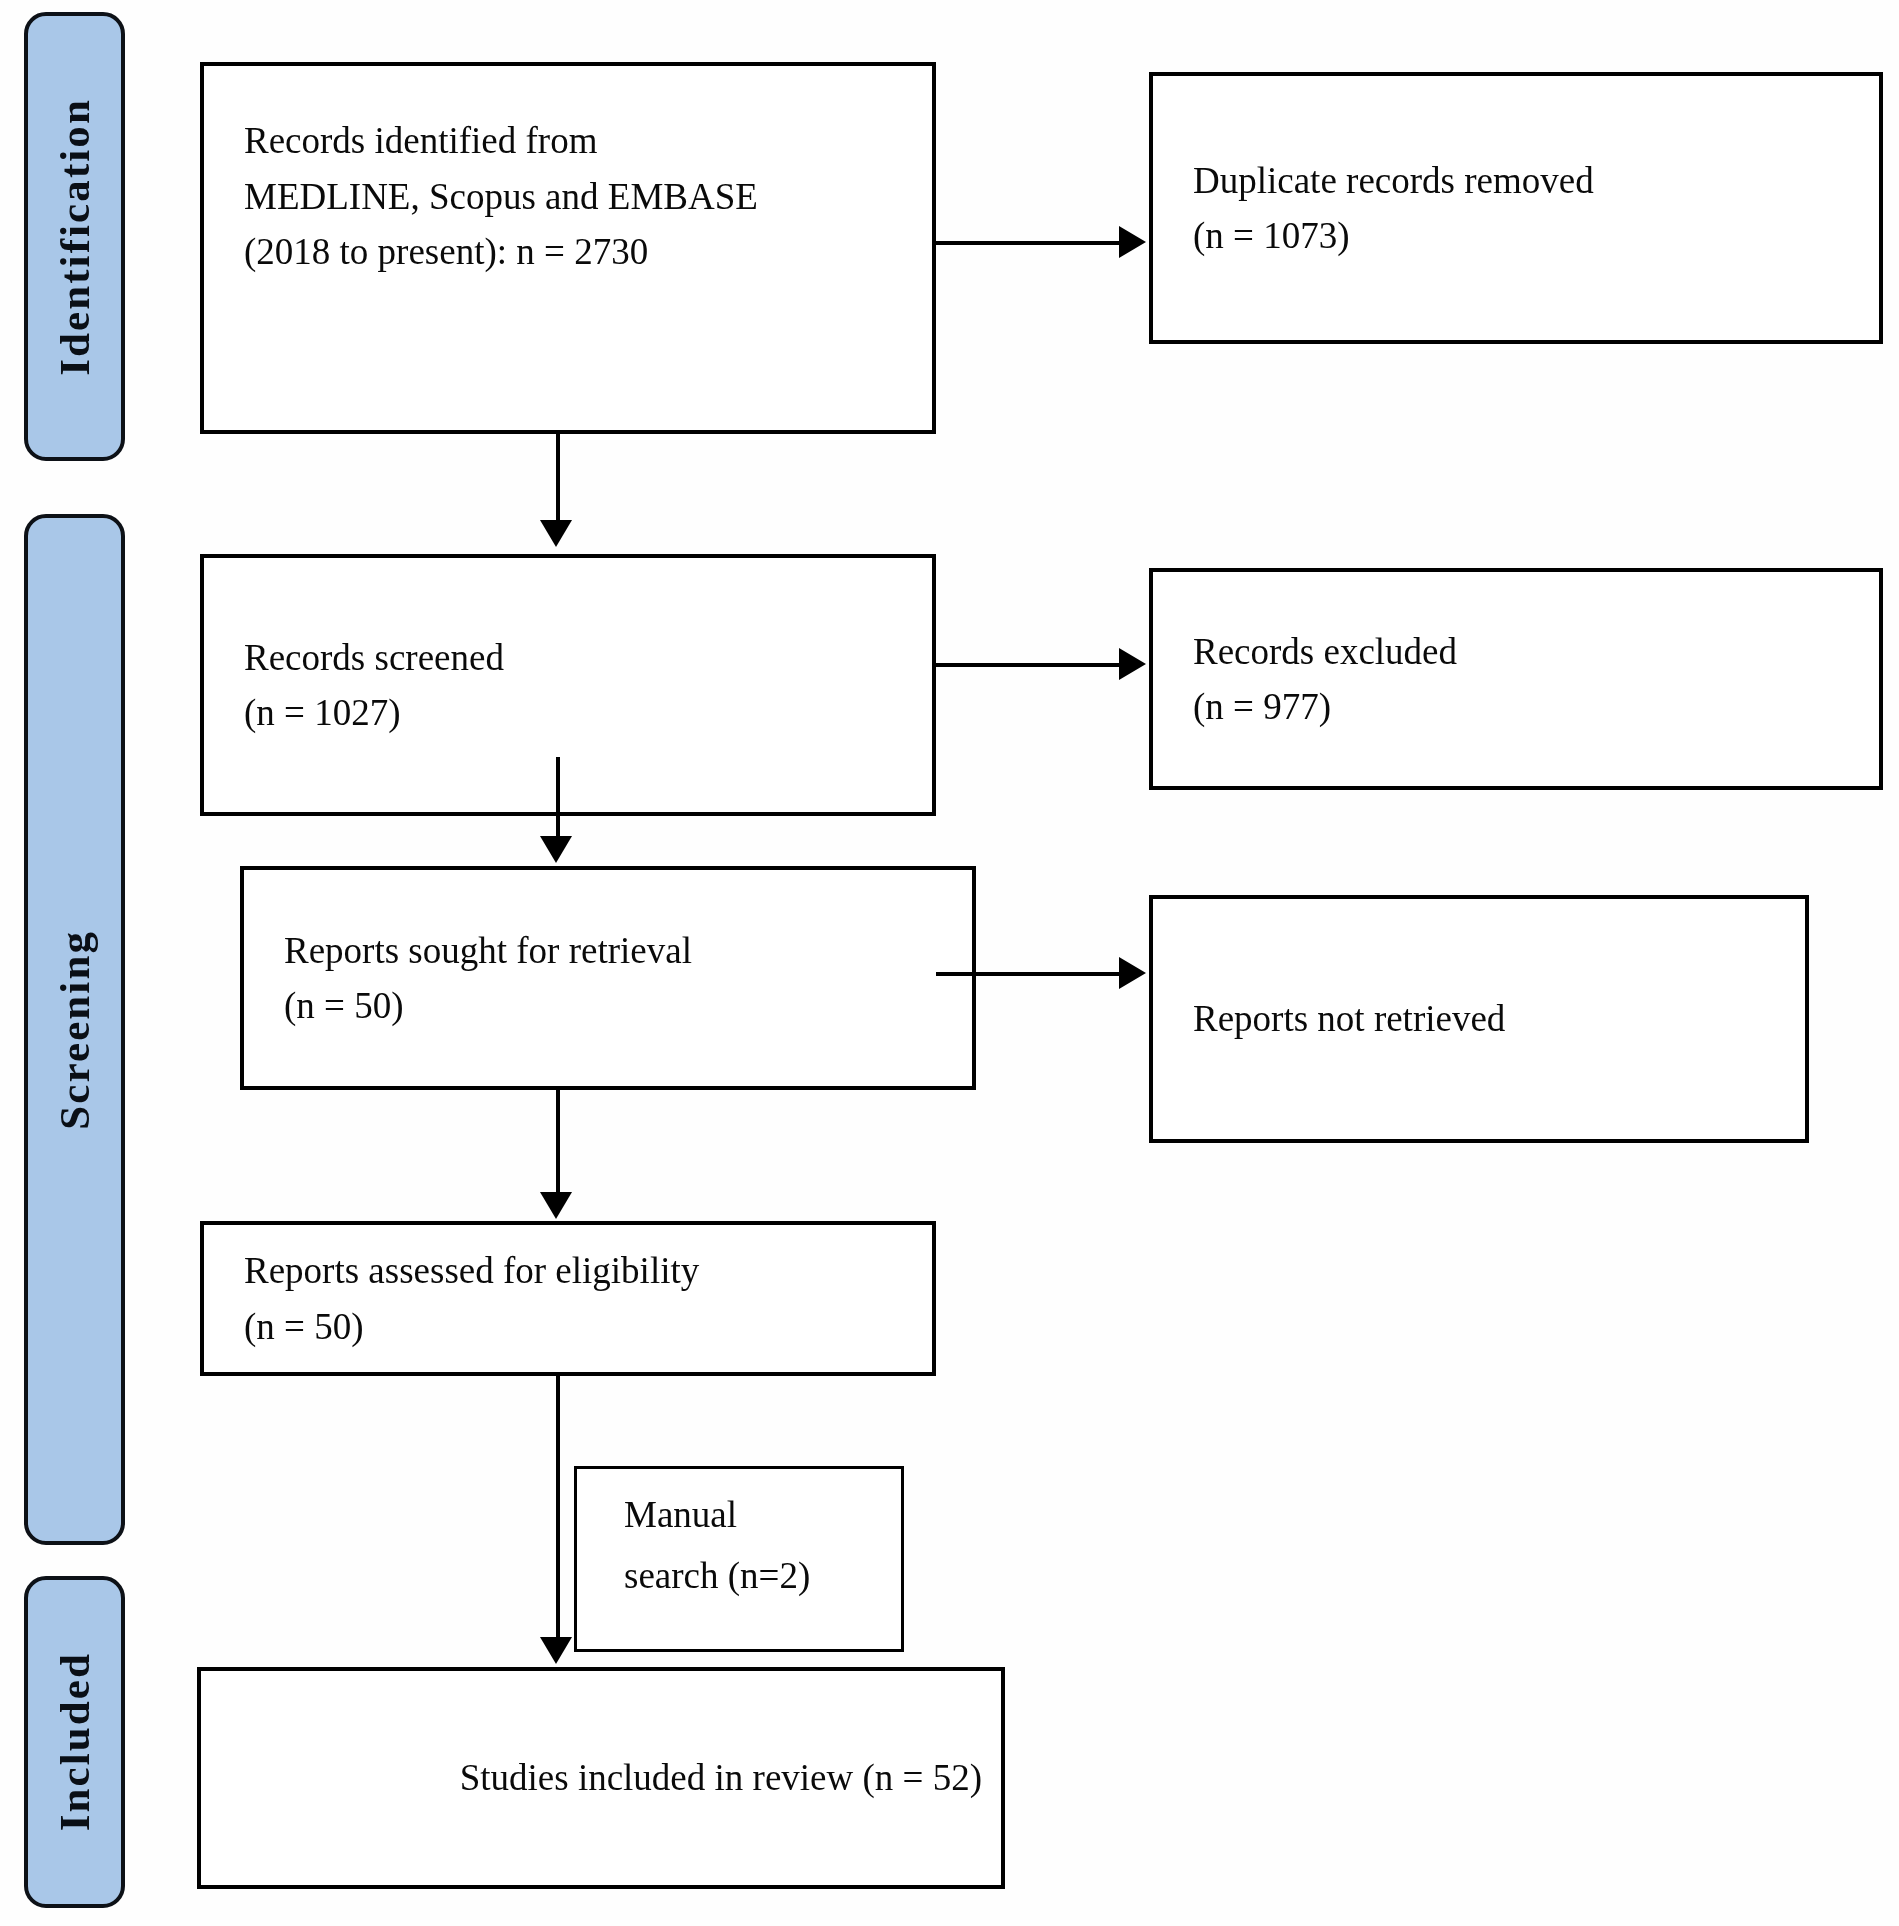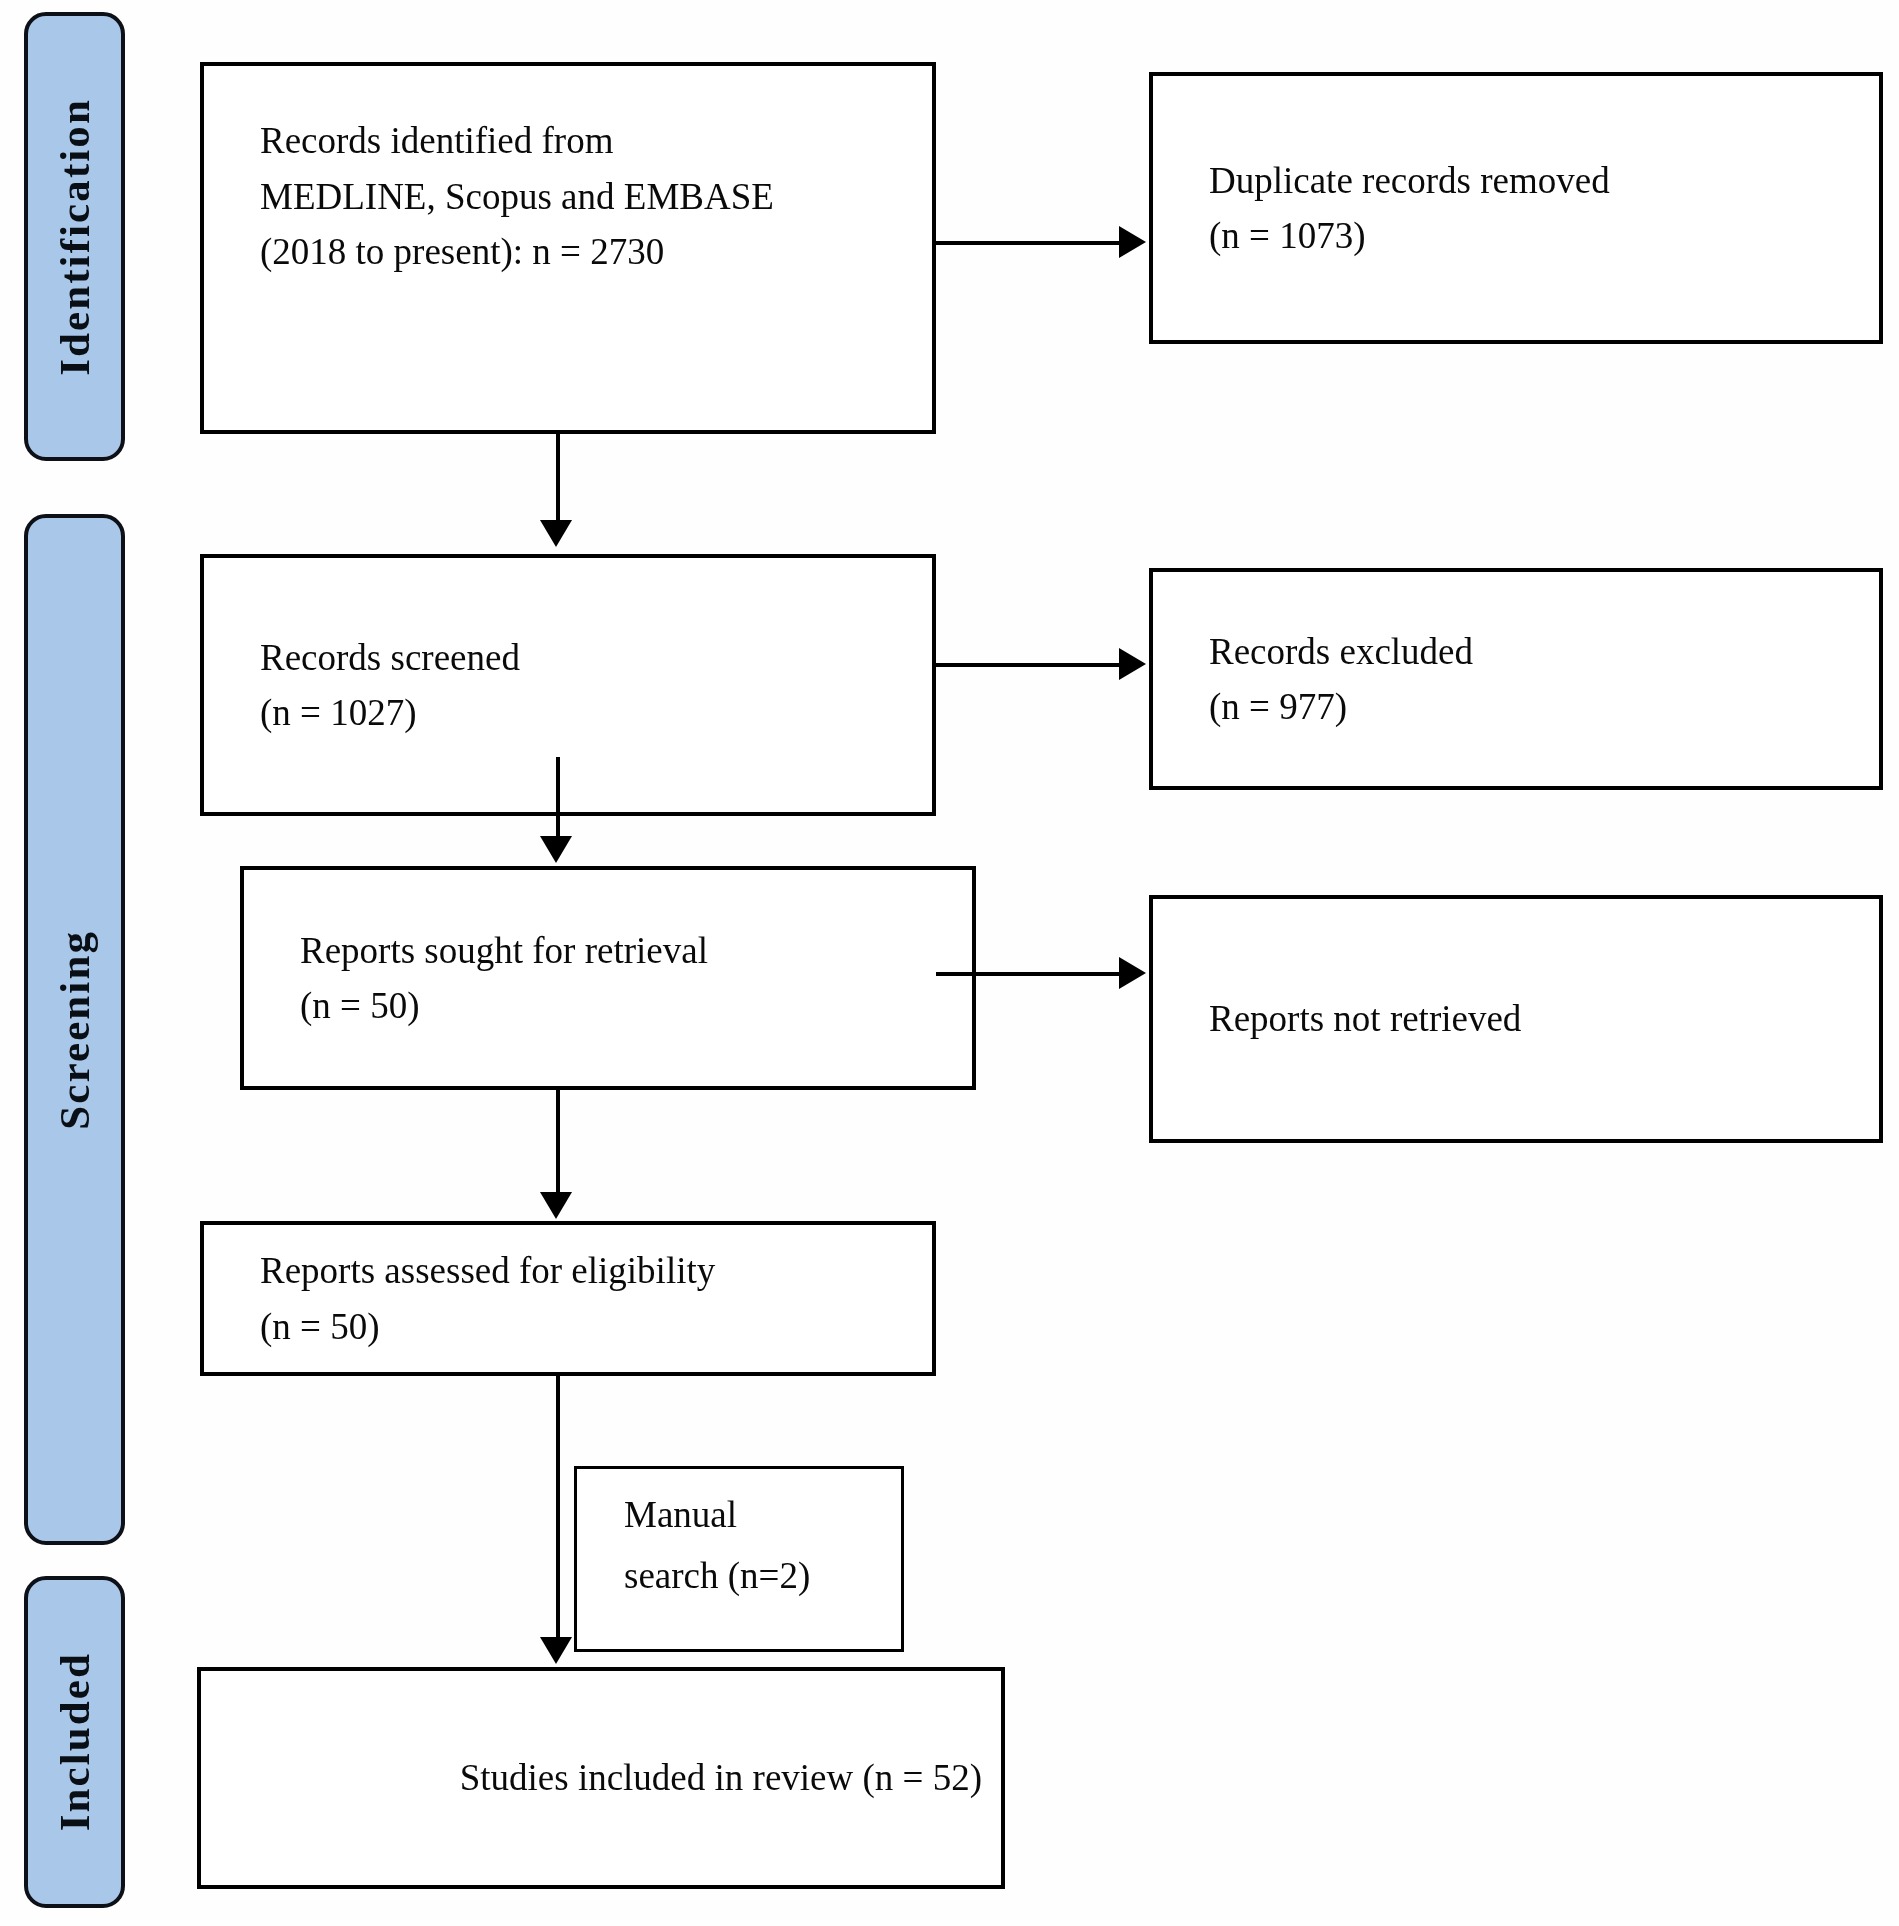--- a/index.html
+++ b/index.html
@@ -18,29 +18,29 @@
     font-weight:bold;font-size:43px;letter-spacing:2.1px;color:#0a0f16;
   }
   #stage-identification{top:12.4px;height:449px;}
   #stage-screening{top:514px;height:1031px;}
   #stage-included{top:1576px;height:332px;}
 
   
   .box{
     position:absolute;box-sizing:border-box;background:#ffffff;border:4.1px solid #000000;
     display:flex;flex-direction:column;justify-content:center;
-    padding-left:56px;padding-right:19px;font-size:37px;line-height:1.5;
+    padding-left:40px;padding-right:19px;font-size:37px;line-height:1.5;
   }
   .box span{display:block;}
   #box-identified{left:200px;top:62px;width:736px;height:372px;padding-bottom:103px;}
   #box-duplicates{left:1149px;top:72px;width:734px;height:272px;}
   #box-screened{left:200px;top:554px;width:736px;height:262px;}
   #box-excluded{left:1149px;top:568px;width:734px;height:222px;}
   #box-sought{left:200px;top:866px;width:736px;height:224px;margin-left:40px;}
-  #box-not-retrieved{left:1149px;top:895px;width:734px;height:248px;gap:24px;}
+  #box-not-retrieved{left:1149px;top:895px;width:660px;height:248px;gap:24px;}
   #box-assessed{left:200px;top:1221px;width:736px;height:155px;}
   #box-manual{left:574px;top:1466px;width:330px;height:186px;border-width:3.4px;
               padding-left:47px;line-height:1.65;padding-bottom:27.5px;}
   #box-included-review{left:197px;top:1667px;width:808px;height:222px;text-align:right;}
 
   
   .arrow{position:absolute;}
   .shaft-h{position:absolute;height:4.1px;background:#000;}
   .shaft-v{position:absolute;width:4.1px;background:#000;}
   .head-right{position:absolute;width:0;height:0;

